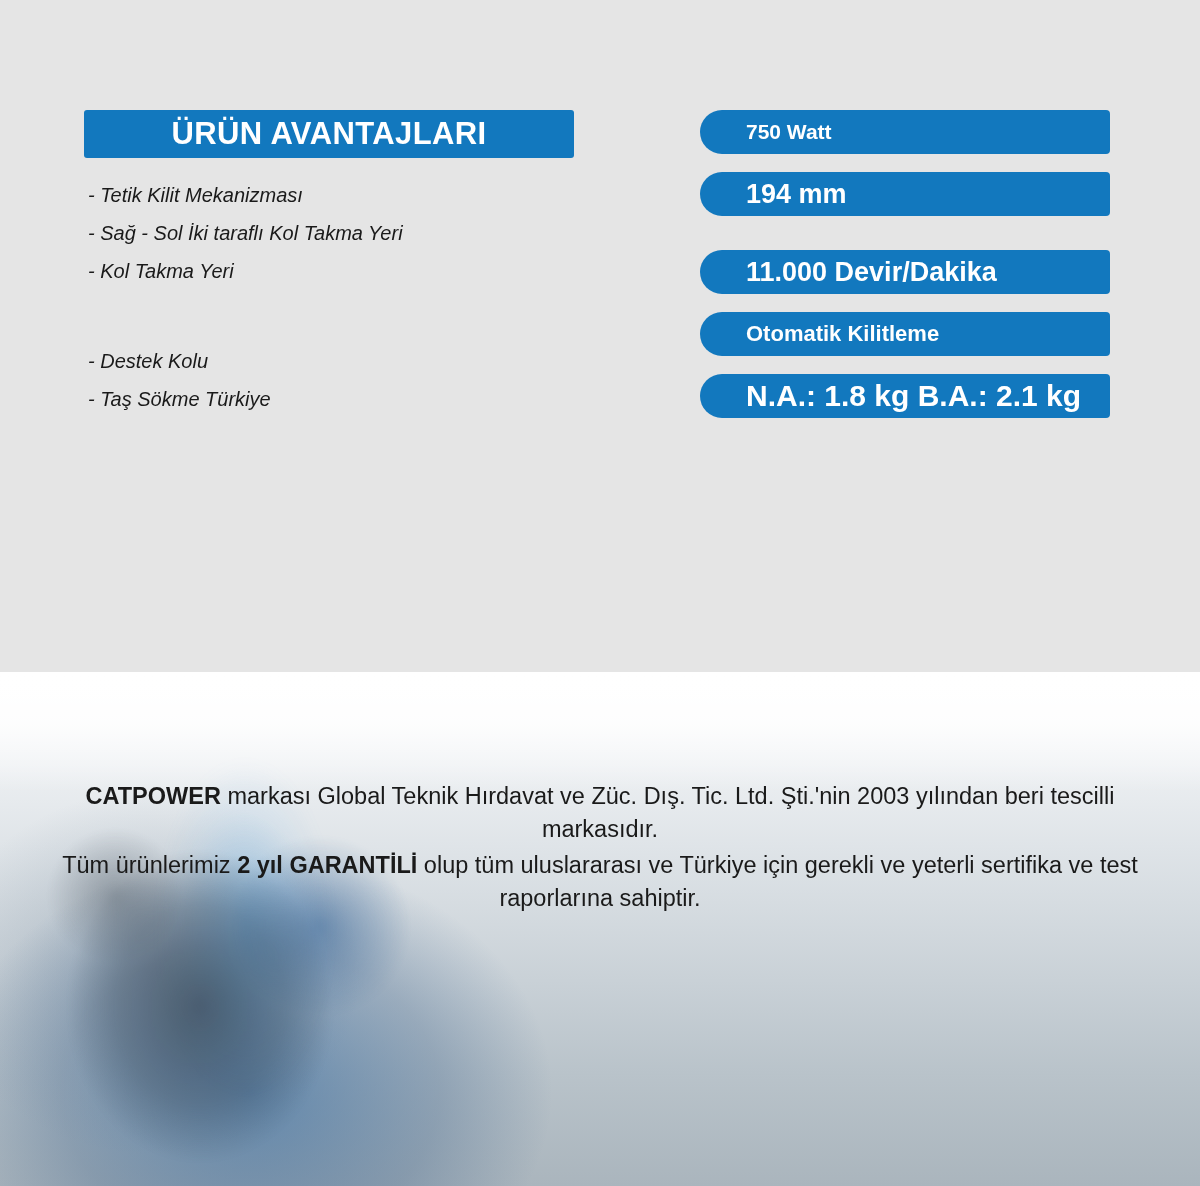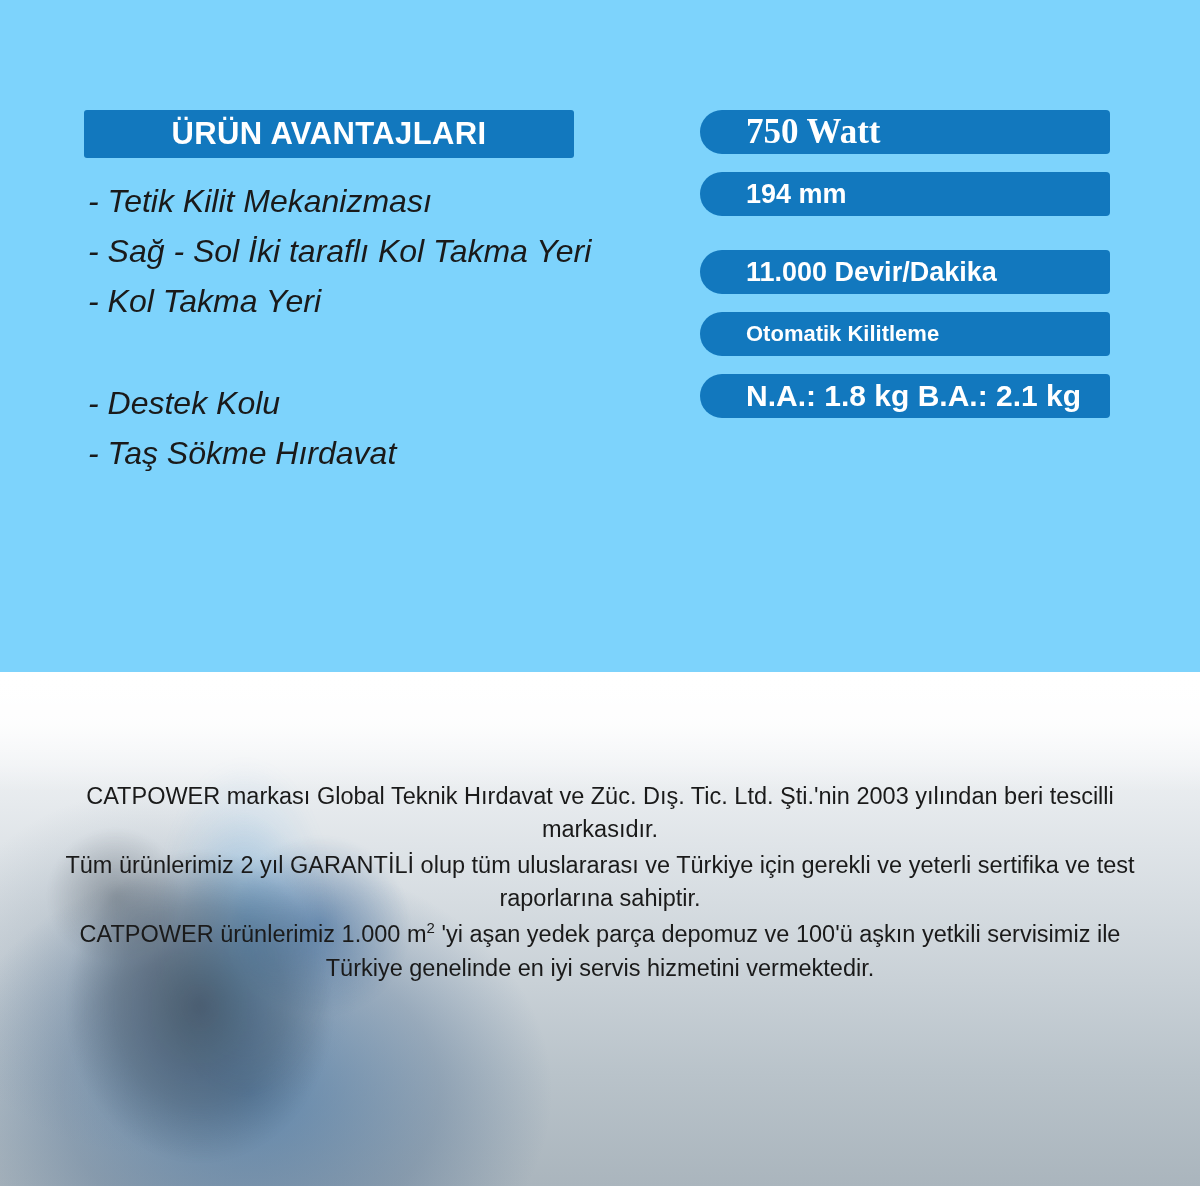--- a/index.html
+++ b/index.html
@@ -13,21 +13,21 @@
     font-family: "Liberation Sans", sans-serif;
     background: #ffffff;
     position: relative;
     overflow: hidden;
   }
 
   .page {
     position: relative;
     width: 1200px;
     height: 1186px;
-    background: #7dd3fc;
+    background: #e5e5e5;
   }
 
   
   .spec-area {
     position: absolute;
     top: 0;
     left: 0;
     width: 1200px;
     height: 680px;
     z-index: 5;
@@ -55,21 +55,21 @@
     margin-bottom: 18px;
   }
 
   .feature-list {
     list-style: none;
     margin-left: 4px;
   }
 
   .feature-list li {
     font-style: italic;
-    font-size: 32px;
+    font-size: 20px;
     color: #1a1a1a;
     line-height: 1.0;
     padding: 9px 0;
     white-space: nowrap;
   }
 
   .spacer-block { height: 52px; }
 
   
   .right-col {
@@ -86,21 +86,21 @@
     height: 44px;
     line-height: 44px;
     margin-bottom: 18px;
     border-radius: 22px 4px 4px 22px;
     padding-left: 46px;
     font-size: 26px;
     white-space: nowrap;
     overflow: hidden;
   }
 
-  .pill.p1 { width: 410px; font-size: 35px; font-family: Liberation Serif, serif; }
+  .pill.p1 { width: 410px; font-size: 21px; }
   .pill.p2 { width: 410px; font-size: 27px; }
   .pill.p3 { width: 410px; font-size: 27px; margin-top: 34px; }
   .pill.p4 { width: 410px; font-size: 22px; }
   .pill.p5 { width: 410px; font-size: 30px; }
 
   
   .bottom-area {
     position: absolute;
     left: 0;
     top: 672px;
@@ -154,21 +154,21 @@
     top: 108px;
     width: 1200px;
     padding: 0 55px;
     text-align: center;
     font-size: 23.5px;
     line-height: 1.42;
     color: #1a1a1a;
   }
 
   .brand-text p { margin-bottom: 2px; }
-  .brand-text b { font-weight: normal; }
+  .brand-text b { font-weight: bold; }
   .sup { font-size: 15px; vertical-align: super; }
 </style>
 </head>
 <body>
 
 <div class="page">
 
   <div class="spec-area">
 
     <div class="left-col">
@@ -179,21 +179,21 @@
         <li>- Tetik Kilit Mekanizması</li>
         <li>- Sağ - Sol İki taraflı Kol Takma Yeri</li>
         <li>- Kol Takma Yeri</li>
       </ul>
 
       <div class="spacer-block"></div>
 
 
       <ul class="feature-list">
         <li>- Destek Kolu</li>
-        <li>- Taş Sökme Hırdavat</li>
+        <li>- Taş Sökme Türkiye</li>
       </ul>
 
     </div>
 
     <div class="right-col">
       <div class="pill p1">750 Watt</div>
       <div class="pill p2">194 mm</div>
       <div class="pill p3">11.000 Devir/Dakika</div>
       <div class="pill p4">Otomatik Kilitleme</div>
       <div class="pill p5">N.A.: 1.8 kg B.A.: 2.1 kg</div>
@@ -207,19 +207,16 @@
     <div class="bear-shape"></div>
     <div class="fade-top"></div>
 
     <div class="brand-text">
       <p>
         <b>CATPOWER</b><span> markası Global Teknik Hırdavat ve Züc. Dış. Tic. Ltd. Şti.'nin 2003 yılından beri tescilli markasıdır.</span>
       </p>
       <p>
         <span>Tüm ürünlerimiz </span><b>2 yıl GARANTİLİ</b><span> olup tüm uluslararası ve Türkiye için gerekli ve yeterli sertifika ve test raporlarına sahiptir.</span>
       </p>
-      <p>
-        <span>CATPOWER ürünlerimiz 1.000 m</span><span class="sup">2</span><span> 'yi aşan yedek parça depomuz ve 100'ü aşkın yetkili servisimiz ile Türkiye genelinde en iyi servis hizmetini vermektedir.</span>
-      </p>
     </div>
   </div>
 
 </div>
 
 </body></html>

